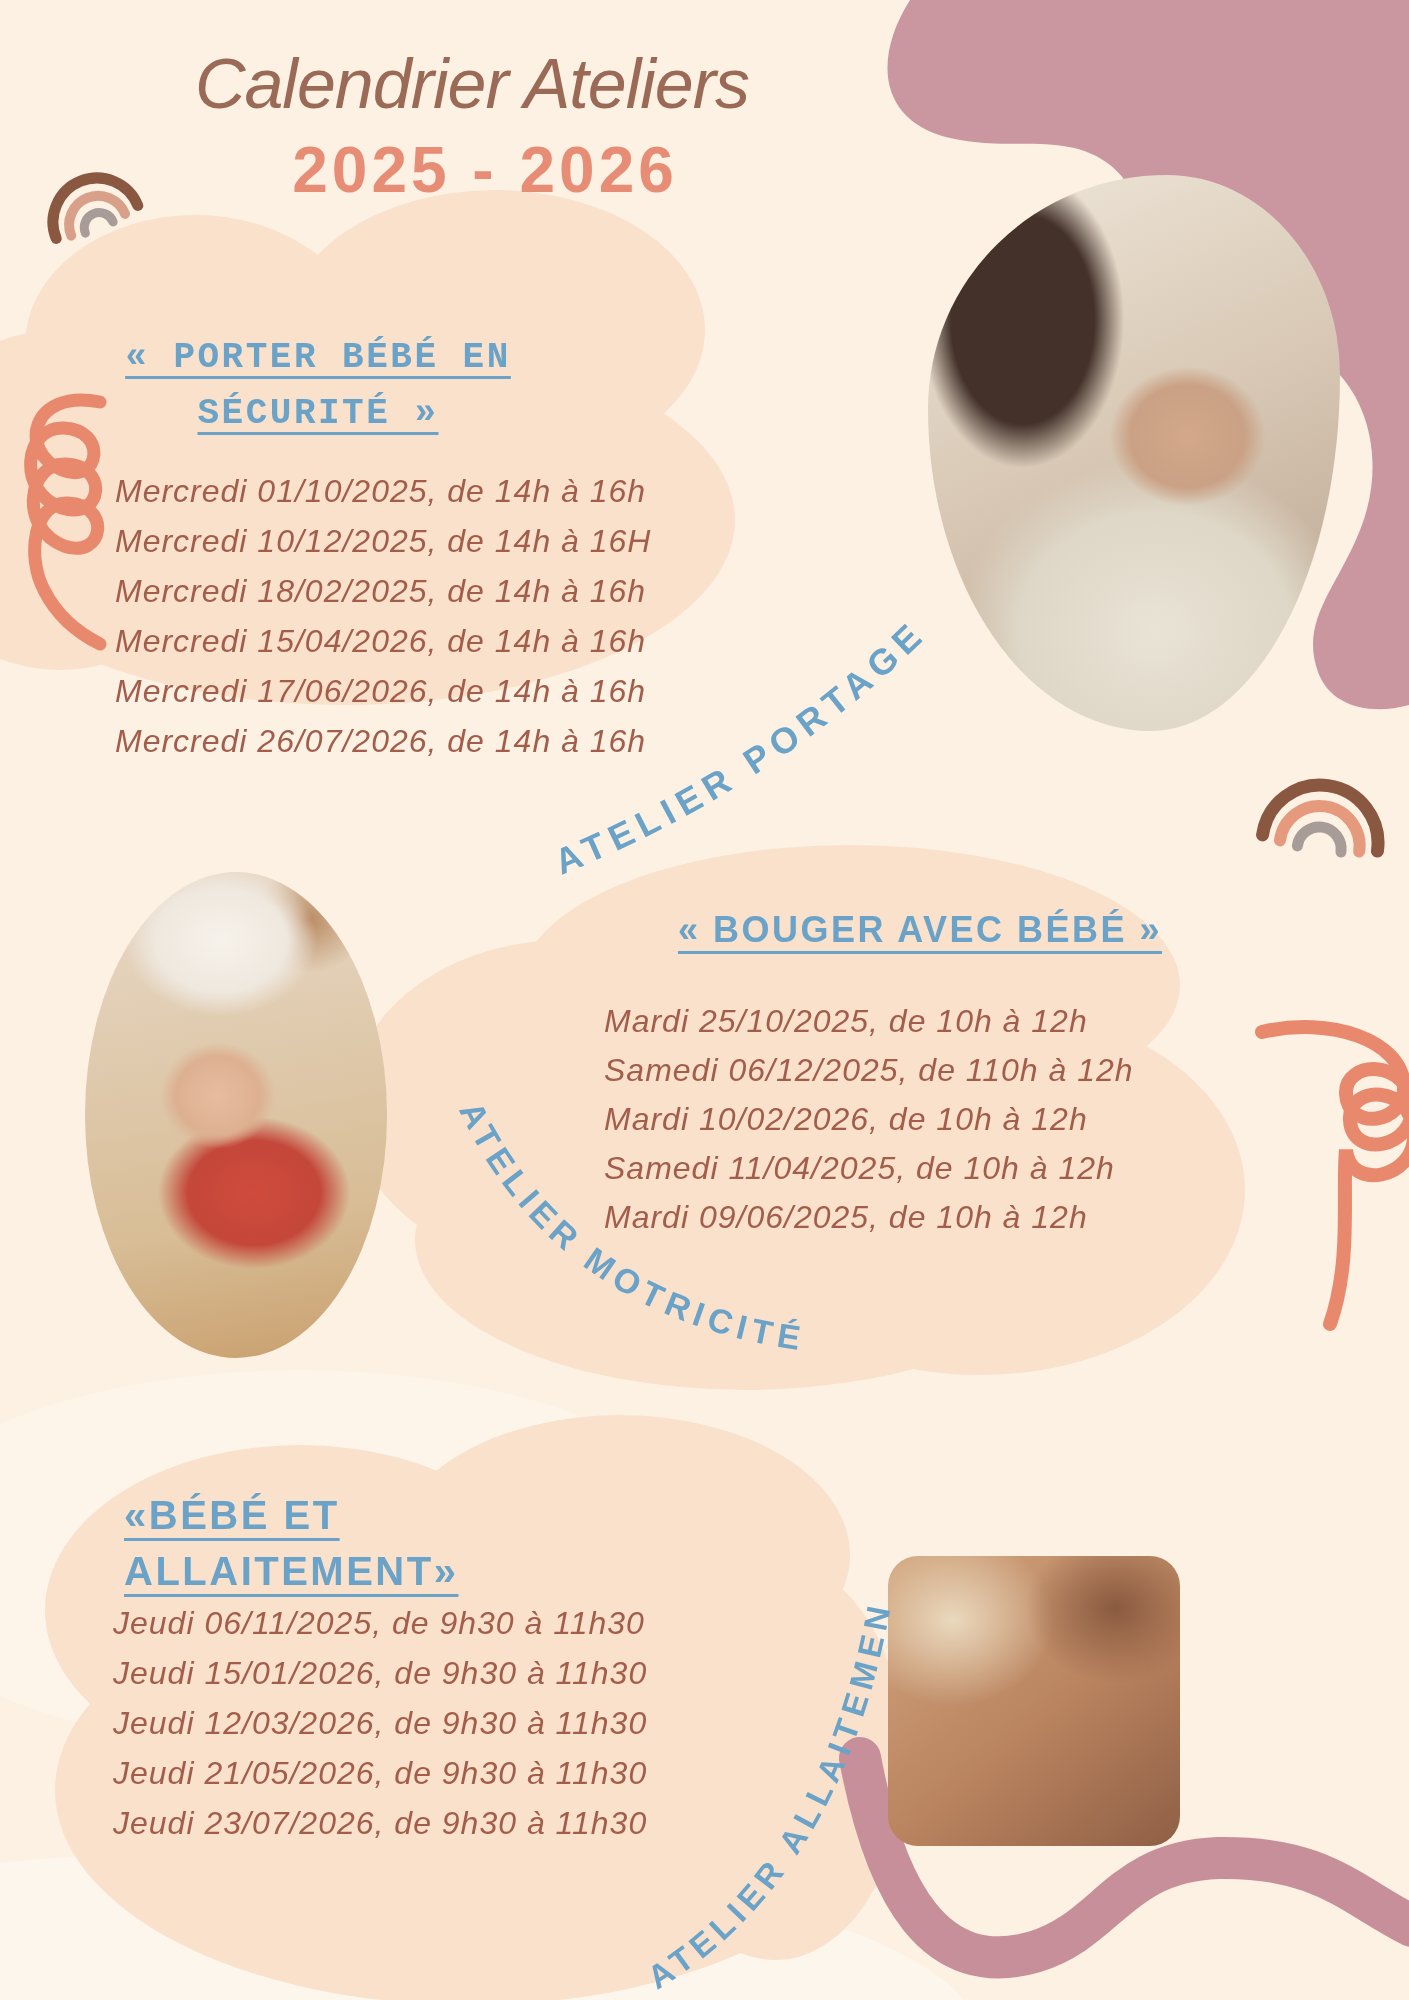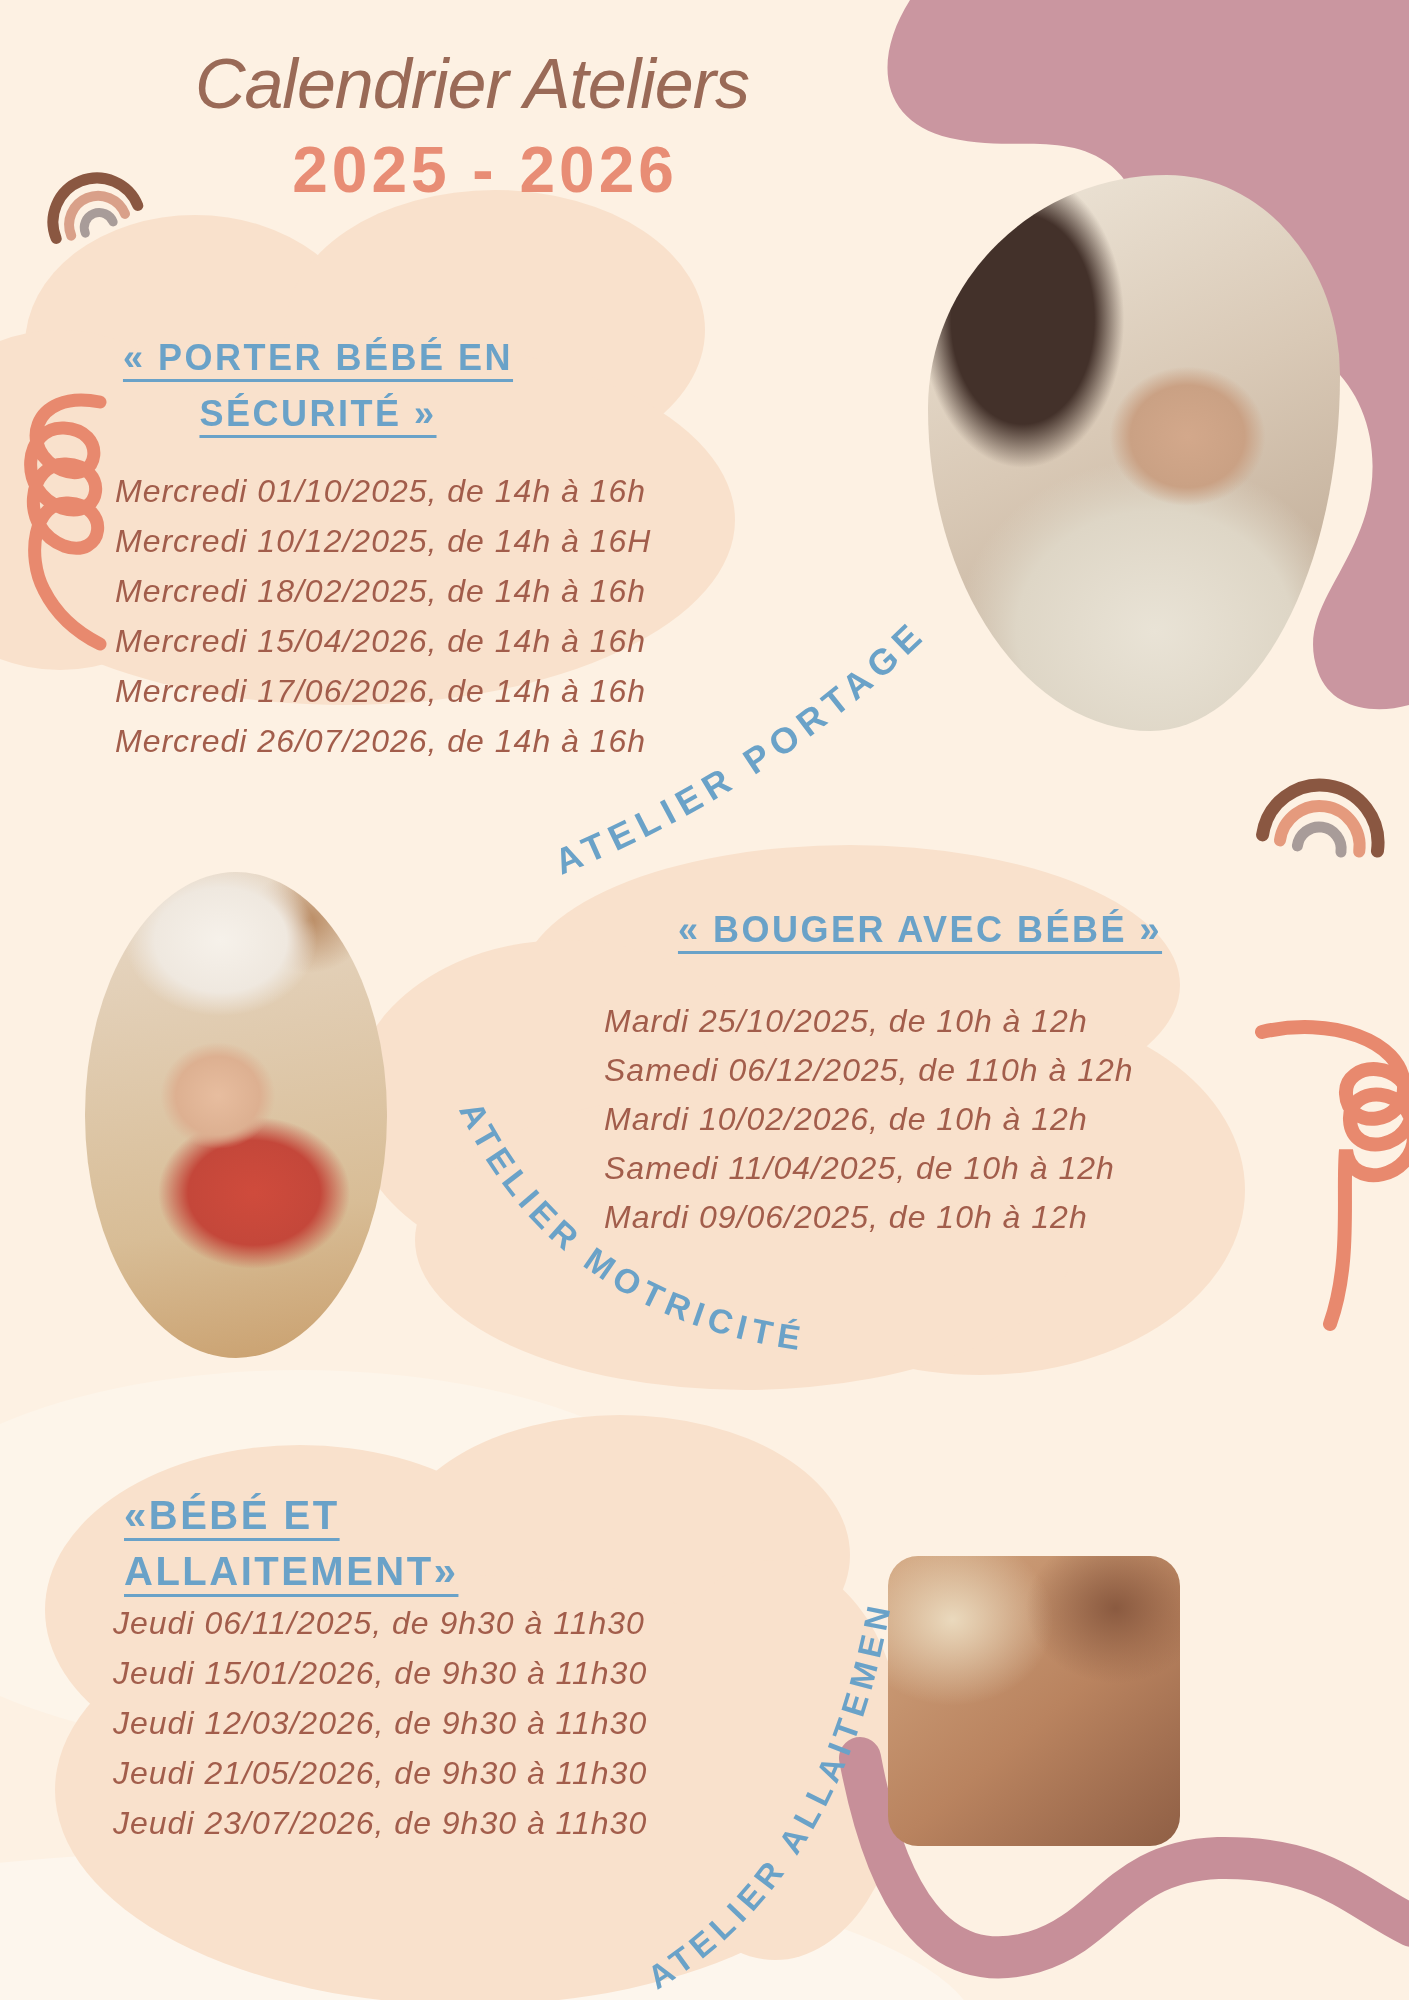--- a/index.html
+++ b/index.html
@@ -24,21 +24,21 @@
   }
 
   .sec-heading{
     position:absolute;z-index:30;color:#6aa2c8;font-weight:700;
     text-align:center;
   }
   .sec-heading .hl{
     display:inline-block;
     text-decoration:underline;text-decoration-thickness:2.5px;text-underline-offset:9px;
   }
-  .heading-1{left:58px;top:330px;width:520px;font-size:36px;letter-spacing:2.5px;line-height:56px;}
+  .heading-1{left:58px;top:330px;width:520px;font-size:36px;letter-spacing:2.5px;line-height:56px;font-family:Liberation Mono, monospace;}
   .heading-2{left:660px;top:902px;width:520px;font-size:36px;letter-spacing:2.5px;line-height:56px;}
   .heading-3{left:124px;top:1487px;width:560px;font-size:40px;letter-spacing:2.5px;line-height:56px;text-align:left;}
 
   .dates{
     position:absolute;z-index:30;color:#a25d4b;font-style:italic;
     font-size:32px;letter-spacing:1px;white-space:nowrap;
   }
   .dates-1{left:115px;top:466px;line-height:50px;}
   .dates-2{left:604px;top:997px;line-height:49px;}
   .dates-3{left:113px;top:1598px;line-height:50px;}

